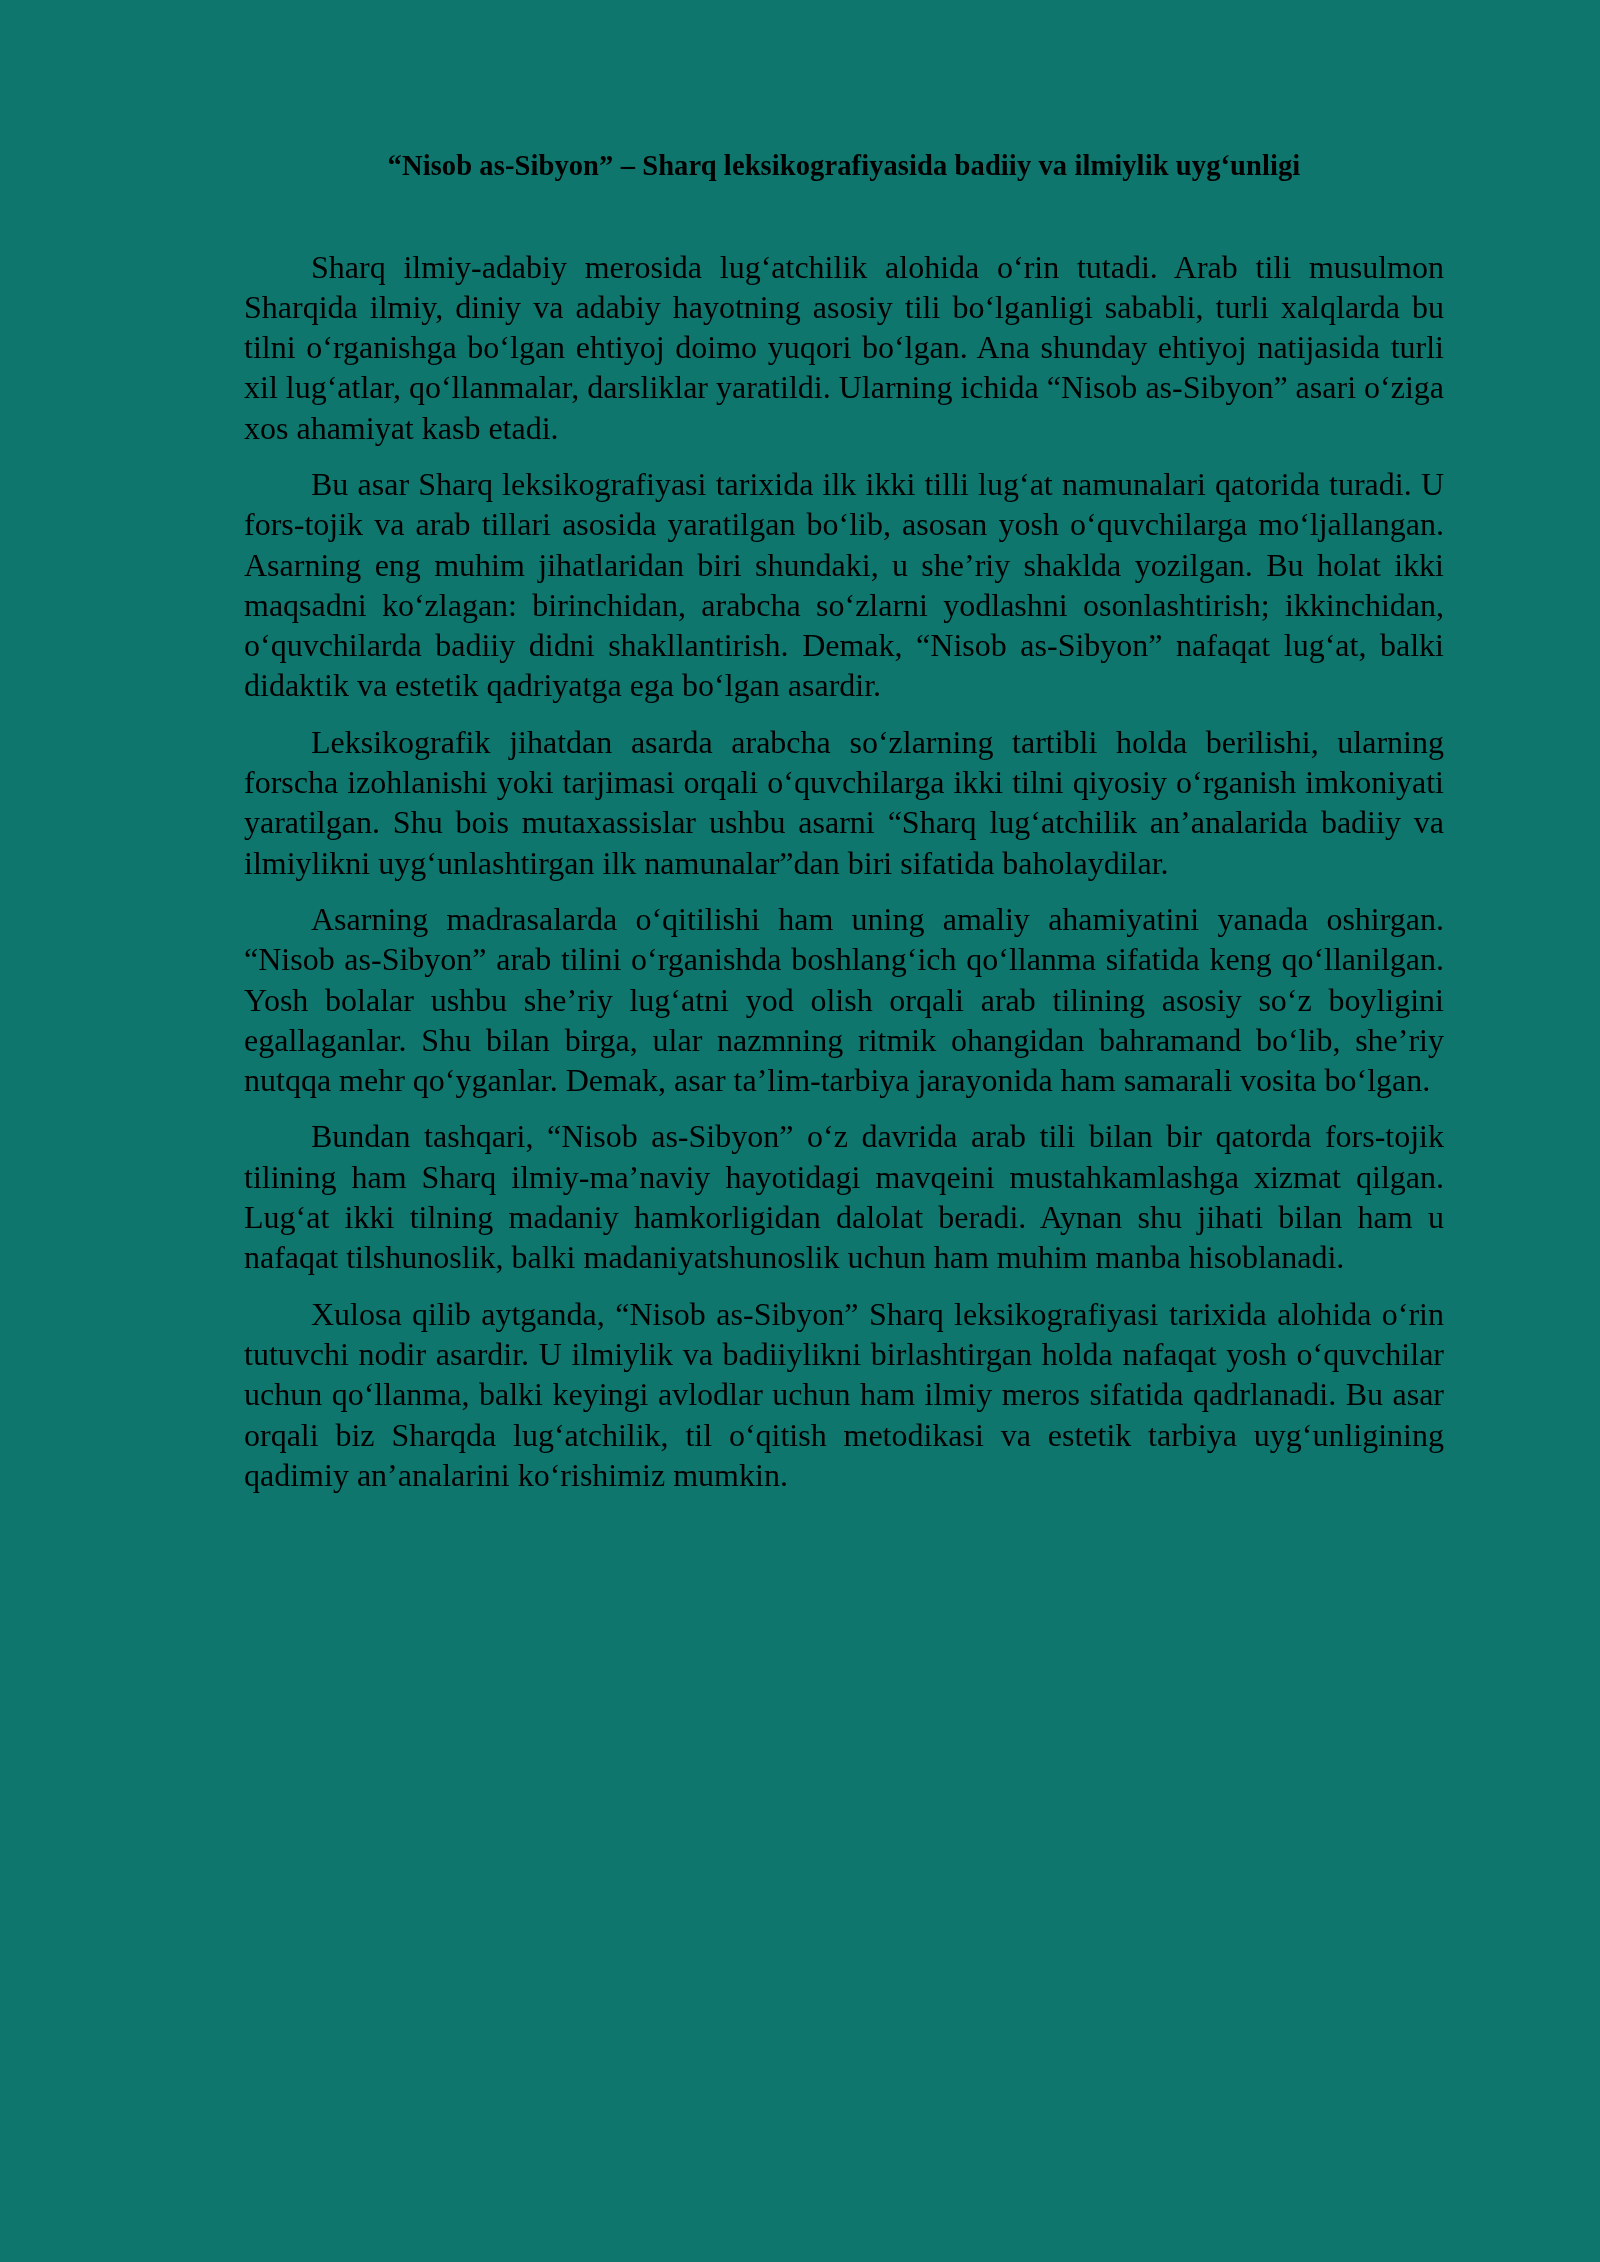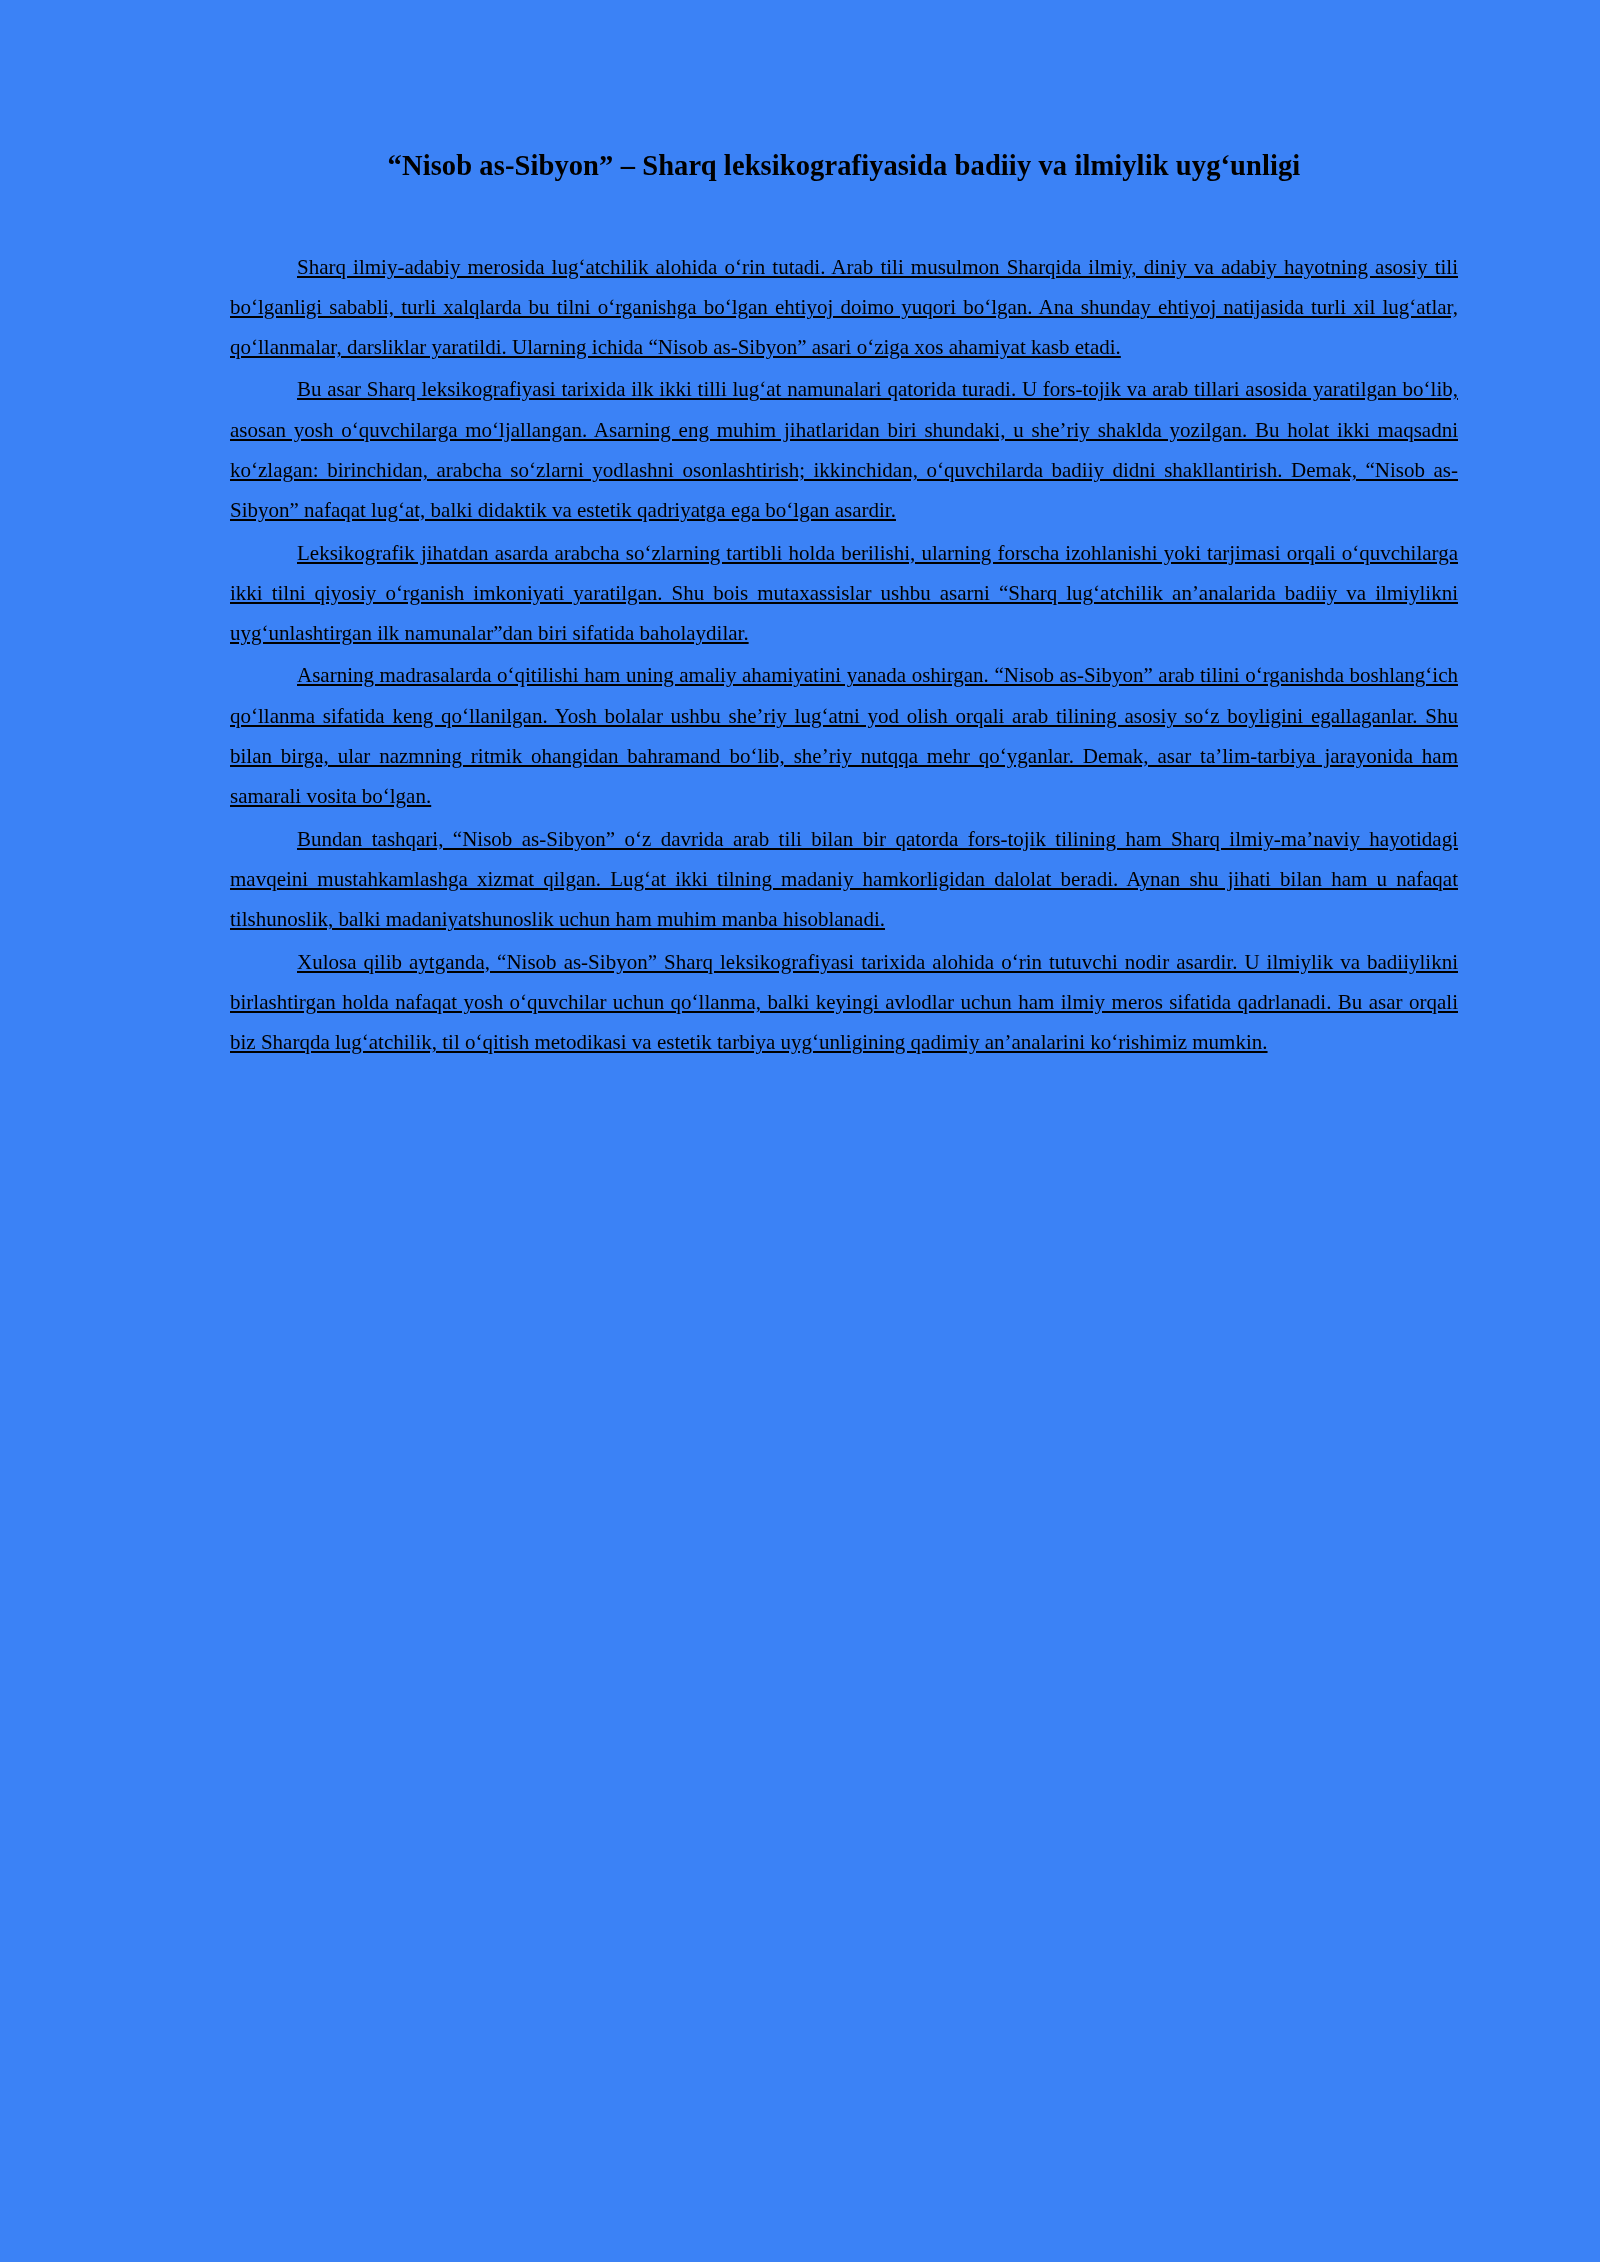--- a/index.html
+++ b/index.html
@@ -7,21 +7,21 @@
     padding: 0;
     background: #ffffff;
   }
   body {
     font-family: "Liberation Serif", "DejaVu Serif", serif;
     color: #000000;
   }
   .page {
     width: 1600px;
     height: 2262px;
-    background: #3b82f6;
+    background: #0f766e;
     position: relative;
     box-sizing: border-box;
     overflow: hidden;
   }
   .content {
     position: absolute;
     left: 228px;
     top: 0;
     width: 1232px;
   }
@@ -29,29 +29,28 @@
     font-size: 28.5px;
     font-weight: bold;
     text-align: center;
     line-height: 1.0;
     margin: 0;
     padding-top: 152px;
     padding-bottom: 0;
     letter-spacing: 0.1px;
   }
   .para {
-    font-size: 21px;
+    font-size: 32px;
     line-height: 40.3px;
     text-align: justify;
     text-justify: inter-word;
     text-indent: 67px;
-    margin: 2px;
+    margin: 16px;
     padding: 0;
     hyphens: none;
-    text-decoration: underline;
     -webkit-hyphens: none;
   }
   .para.first {
     margin-top: 66px;
   }
   .para + .para {
     margin-top: 0px;
   }
 </style>
 </head>

